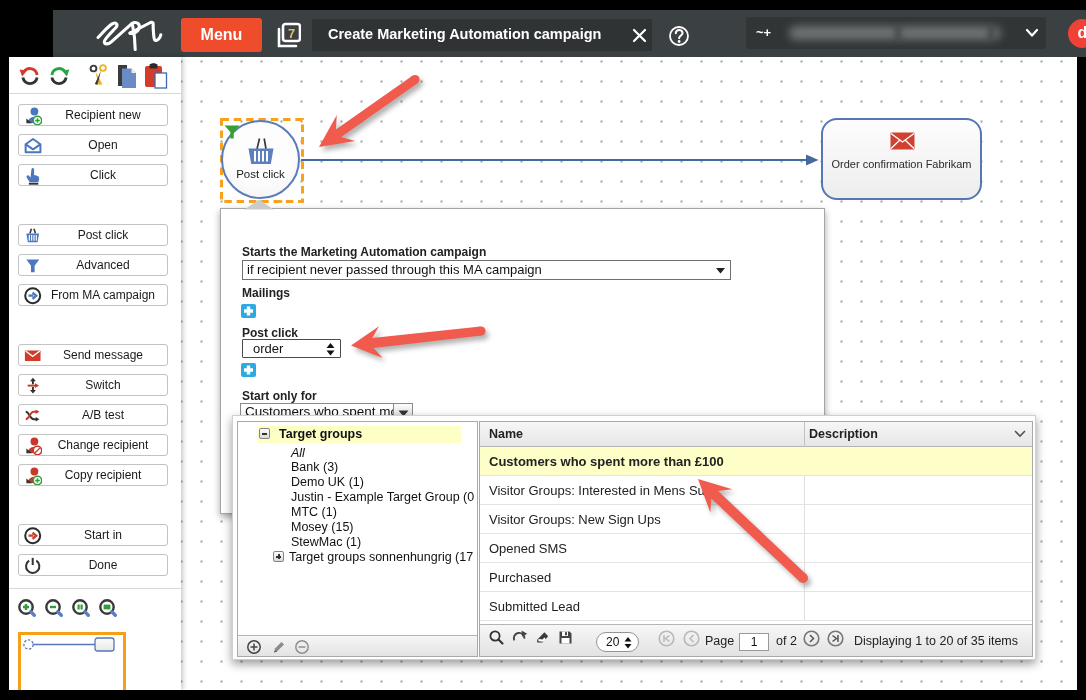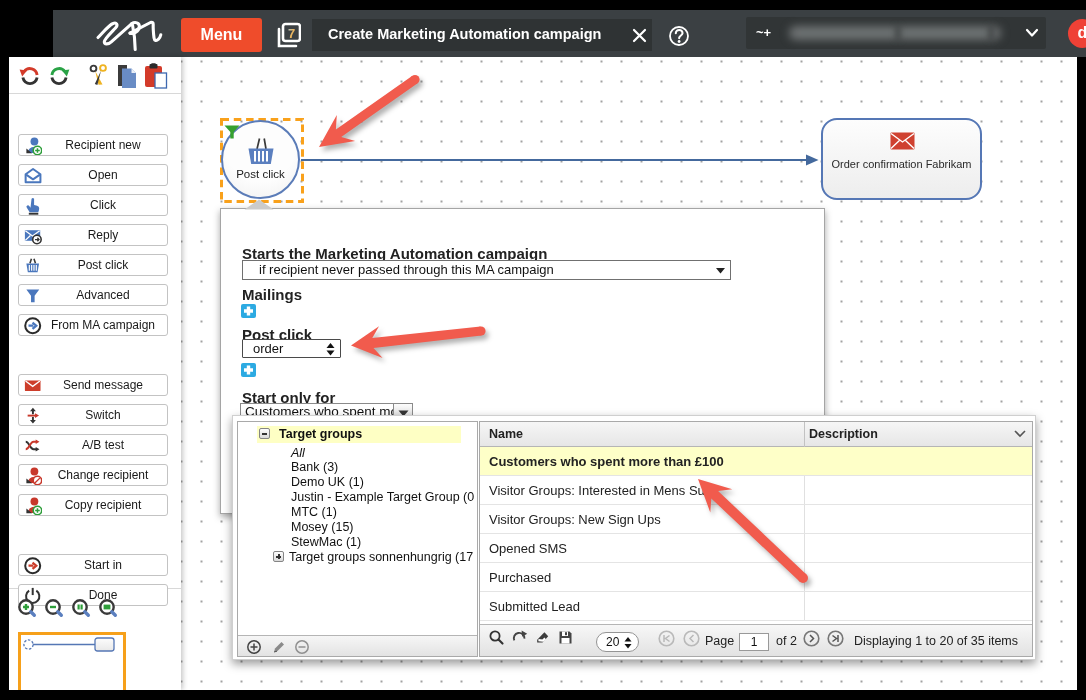--- a/index.html
+++ b/index.html
@@ -22,38 +22,38 @@
   #canvas{left:9px;top:57px;width:1068px;height:633px;background:#fff;}
   #dots{left:172px;top:0;width:896px;height:633px;
         background-image:radial-gradient(circle,#a2a2a2 0,#a2a2a2 1px,rgba(162,162,162,0) 1.35px);
         background-size:20px 20px;background-position:10.5px 14.5px;}
   
   #sidebar{left:9px;top:57px;width:172px;height:633px;background:#fff;overflow:hidden;
            box-shadow:2px 0 5px rgba(0,0,0,0.22);}
   #sep1{left:0;top:36px;width:172px;height:1px;background:#d8d8d8;}
   #sep2{left:0;top:531px;width:172px;height:1px;background:#d8d8d8;}
   .sbtn{left:9px;width:150px;height:22px;border:1px solid #c3c3c3;border-radius:3px;
-        background:#fff;font-size:12px;color:#1a1a1a;margin-top:30px;}
+        background:#fff;font-size:12px;color:#1a1a1a;}
   .sbtn .lbl{position:absolute;left:24px;right:4px;top:0;height:22px;line-height:21px;text-align:center;}
   .sbtn svg{position:absolute;left:4px;top:1px;width:19px;height:19px;}
   #orangeBox{left:9px;top:575px;width:108px;height:66px;border:3px solid #f6a01a;background:#fff;}
   
   #circleNode{left:221px;top:120px;width:79px;height:79px;border-radius:50%;
               border:2px solid #5b7cb8;background:radial-gradient(circle at 50% 35%,#fdfdfd 55%,#efefef 100%);}
   #pcLabel{left:221px;top:168px;width:79px;text-align:center;font-size:11.5px;color:#222;}
   #blueLine{left:301px;top:159px;width:506px;height:2px;background:#44699d;}
   #orderNode{left:821px;top:118px;width:161px;height:82px;border-radius:16px;border:2px solid #5577b5;
              background:linear-gradient(#fdfdfd,#ededed);}
   #orderLabel{left:821px;top:158px;width:161px;text-align:center;font-size:11px;color:#2a2a2a;}
   
   #propPanel{left:220px;top:208px;width:605px;height:306px;background:#fff;
              border:1px solid #a5a5a5;box-shadow:0 3px 7px rgba(0,0,0,0.35);}
-  .blab{font-size:15px;font-weight:bold;color:#222;}
+  .blab{font-size:12px;font-weight:bold;color:#222;}
   #sel1{left:21px;top:51px;width:489px;height:20px;border:1px solid #707070;background:#fff;
-        font-size:13px;color:#111;line-height:18px;padding-left:16px;}
+        font-size:13px;color:#111;line-height:18px;padding-left:4px;}
   .plusIc{width:15px;height:14px;background:#2caae2;border-radius:2px;color:#fff;}
   #orderSel{left:21px;top:130px;width:99px;height:19px;border:1px solid #4a4a4a;border-radius:1px;
             background:#fff;font-size:13px;color:#111;line-height:17px;padding-left:10px;}
   #comboText{left:19px;top:194px;width:154px;height:18px;border:1px solid #8a8a8a;background:#fff;
              font-size:13.5px;color:#111;line-height:16px;padding-left:4px;white-space:nowrap;overflow:hidden;}
   #comboBtn{left:173px;top:194px;width:19px;height:18px;border:1px solid #8a8a8a;border-left:none;
             background:linear-gradient(#fdfdfd,#d5d5d5);}
   
   #tgWin{left:232px;top:415px;width:804px;height:245px;background:#fff;
          box-shadow:0 4px 9px rgba(0,0,0,0.4);border:1px solid #cfcfcf;}
@@ -172,29 +172,20 @@
         </svg>
         <span class="lbl">Open</span>
       </div>
     <div class="sbtn abs" style="top:107px">
         <svg width="18" height="18" viewBox="0 0 18 18">
           <path d="M8.1,2.5 q1.2,-1 2.4,0 l0,6 q3.6,0.4 4.4,1.6 q0.8,1.2 0.2,3.4 l-0.6,2 l-8.2,0 l-2.8,-4.6 q-0.8,-1.4 0.6,-2 q1.2,-0.4 2,0.8 l1,1.4 Z" fill="#4a77bd"></path>
           <path d="M5.5,16.8 L14.5,16.8" stroke="#333" stroke-width="1.8"></path>
         </svg>
         <span class="lbl">Click</span>
       </div>
-    <div class="sbtn abs" style="top:137px">
-        <svg width="18" height="18" viewBox="0 0 18 18">
-          <rect x="1.8" y="4" width="14.5" height="10" fill="#4a77bd"></rect>
-          <path d="M2.2,4.4 L9,9.4 L15.8,4.4 M2.2,13.6 L7,9 M15.8,13.6 L11,9" fill="none" stroke="#fff" stroke-width="1.2"></path>
-          <circle cx="13.2" cy="12.8" r="4" fill="#fff" stroke="#333" stroke-width="1.5"></circle>
-          <path d="M11.4,12.8 L15,12.8 M13.6,11.2 L15.2,12.8 L13.6,14.4" fill="none" stroke="#333" stroke-width="1.2"></path>
-        </svg>
-        <span class="lbl">Reply</span>
-      </div>
     <div class="sbtn abs" style="top:167px">
         <svg width="18" height="18" viewBox="0 0 18 18">
           <path d="M3.2,7.2 L15.2,7.2 L13.8,15.4 L4.6,15.4 Z" fill="#4a77bd"></path>
           <path d="M6,8.5 L6,14 M8.2,8.5 L8.2,14 M10.4,8.5 L10.4,14 M12.6,8.5 L12.6,14" stroke="#fff" stroke-width="1.1"></path>
           <path d="M6.6,6.8 L8,2.6 M11.8,6.8 L10.4,2.6" fill="none" stroke="#3a3a3a" stroke-width="1.5"></path>
         </svg>
         <span class="lbl">Post click</span>
       </div>
     <div class="sbtn abs" style="top:197px">
         <svg width="18" height="18" viewBox="0 0 18 18">

